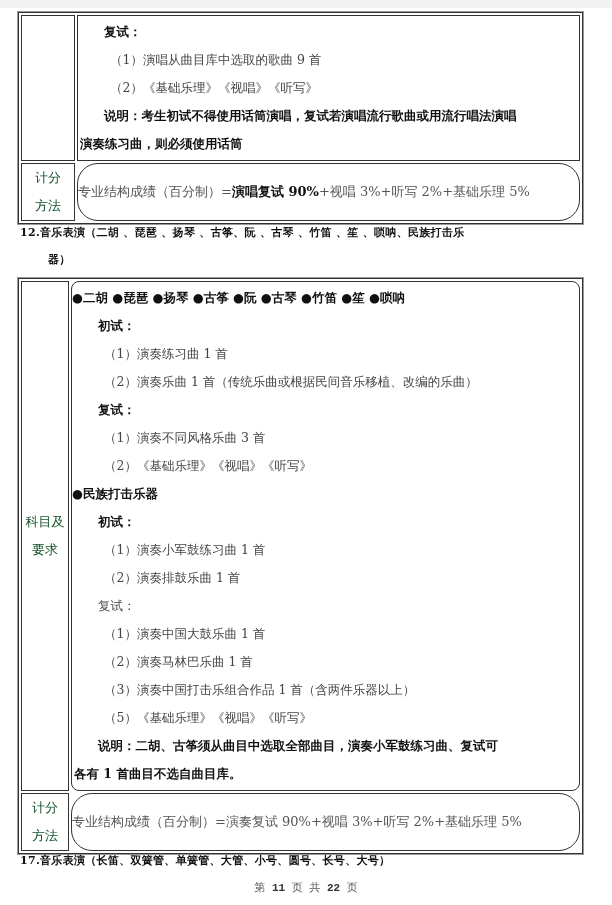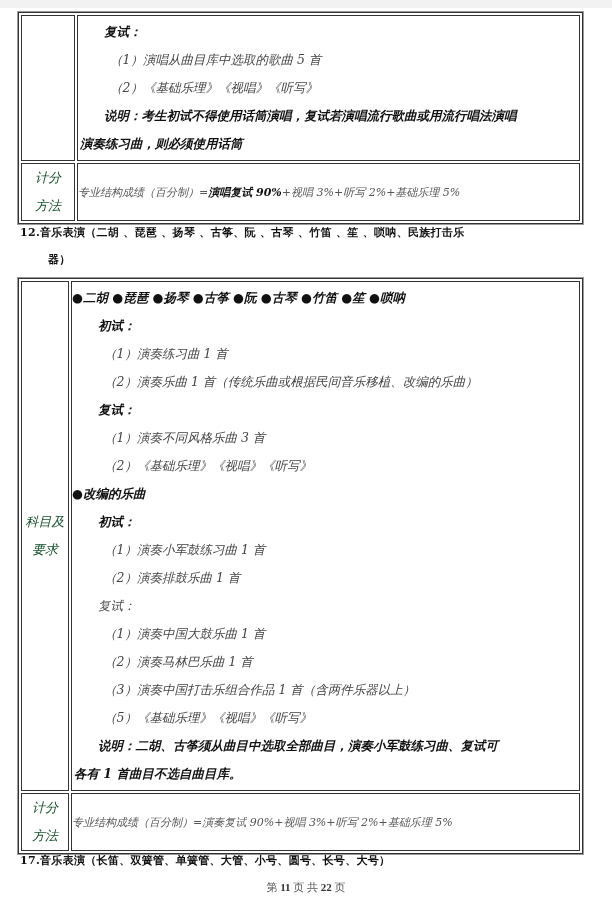--- a/index.html
+++ b/index.html
@@ -9,56 +9,55 @@
   }
   .topbar { position: absolute; left: 0; top: 0; width: 612px; height: 8px; background: #f2f2f2; }
   table.grid {
     position: absolute; border-collapse: separate; border-spacing: 2px;
     border: 1px solid #333; background: #ffffff;
     outline: 1px solid #999;
   }
   table.grid td {
     border: 1px solid #333; vertical-align: middle; padding: 0;
     box-shadow: inset 0 0 0 0 #fff;
-    font-style: italic;
   }
   .label-cell {
     text-align: center; font-size: 13px; color: #14532d; line-height: 28px;
   }
   .content-cell { font-size: 12.5px; color: #444; }
   .line { height: 28px; line-height: 28px; white-space: nowrap; }
   .ind1 { padding-left: 26px; }
   .ind2 { padding-left: 32px; }
   .b { font-weight: bold; color: #111; }
   .note { padding-left: 26px; }
   .note-cont { padding-left: 2px; }
-  .formula { font-size: 11px; color: #555; padding-left: 2px; white-space: nowrap; }
+  .formula { font-size: 13px; color: #555; padding-left: 2px; white-space: nowrap; border-radius: 21px; }
   .formula .hl { font-weight: bold; color: #111; }
   .section-title {
     position: absolute; left: 20px; font-size: 11px; font-weight: bold; color: #111;
     white-space: nowrap; letter-spacing: 0.3px;
   }
   .footer {
     position: absolute; left: 0; width: 612px; top: 880px; text-align: center;
-    font-size: 11px; color: #555; font-family: Liberation Serif, serif;
+    font-size: 11px; color: #555; font-family: Liberation Mono, monospace;
   }
   .footer .num { font-weight: bold; color: #333; }
 </style>
 </head>
 <body>
 
 <div class="topbar"></div>
 
 <table class="grid" style="left:18px; top:12px; width:565px;">
   <tbody>
       <tr>
     <td class="label-cell" style="width:52px;"></td>
     <td class="content-cell" style="padding:2px 0 2px 0;">
       <div class="line ind1 b">复试：</div>
-      <div class="line ind2">（1）演唱从曲目库中选取的歌曲 5 首</div>
+      <div class="line ind2">（1）演唱从曲目库中选取的歌曲 9 首</div>
       <div class="line ind2">（2）《基础乐理》《视唱》《听写》</div>
       <div class="line note b">说明：考生初试不得使用话筒演唱，复试若演唱流行歌曲或用流行唱法演唱</div>
       <div class="line note-cont b">演奏练习曲，则必须使用话筒</div>
     </td>
   </tr>
   <tr>
     <td class="label-cell" style="height:54px;">
       <div>计分</div>
       <div>方法</div>
     </td>
@@ -76,29 +75,29 @@
   <span>器）</span>
 </div>
 
 <table class="grid" style="left:18px; top:278px; width:565px;">
   <tbody>
       <tr>
     <td class="label-cell" style="width:46px;">
       <div>科目及</div>
       <div>要求</div>
     </td>
-    <td class="content-cell" style="padding:2px 12px 2px 0;">
+    <td class="content-cell" style="padding:2px 12px 2px 0;border-radius:8px;">
       <div class="line b">●二胡 ●琵琶 ●扬琴 ●古筝 ●阮 ●古琴 ●竹笛 ●笙 ●唢呐</div>
       <div class="line ind1 b">初试：</div>
       <div class="line ind2">（1）演奏练习曲 1 首</div>
       <div class="line ind2">（2）演奏乐曲 1 首（传统乐曲或根据民间音乐移植、改编的乐曲）</div>
       <div class="line ind1 b">复试：</div>
       <div class="line ind2">（1）演奏不同风格乐曲 3 首</div>
       <div class="line ind2">（2）《基础乐理》《视唱》《听写》</div>
-      <div class="line b">●改编的乐曲</div>
+      <div class="line b">●民族打击乐器</div>
       <div class="line ind1 b">初试：</div>
       <div class="line ind2">（1）演奏小军鼓练习曲 1 首</div>
       <div class="line ind2">（2）演奏排鼓乐曲 1 首</div>
       <div class="line ind1">复试：</div>
       <div class="line ind2">（1）演奏中国大鼓乐曲 1 首</div>
       <div class="line ind2">（2）演奏马林巴乐曲 1 首</div>
       <div class="line ind2">（3）演奏中国打击乐组合作品 1 首（含两件乐器以上）</div>
       <div class="line ind2">（5）《基础乐理》《视唱》《听写》</div>
       <div class="line note b">说明：二胡、古筝须从曲目中选取全部曲目，演奏小军鼓练习曲、复试可</div>
       <div class="line note-cont b">各有 1 首曲目不选自曲目库。</div>

